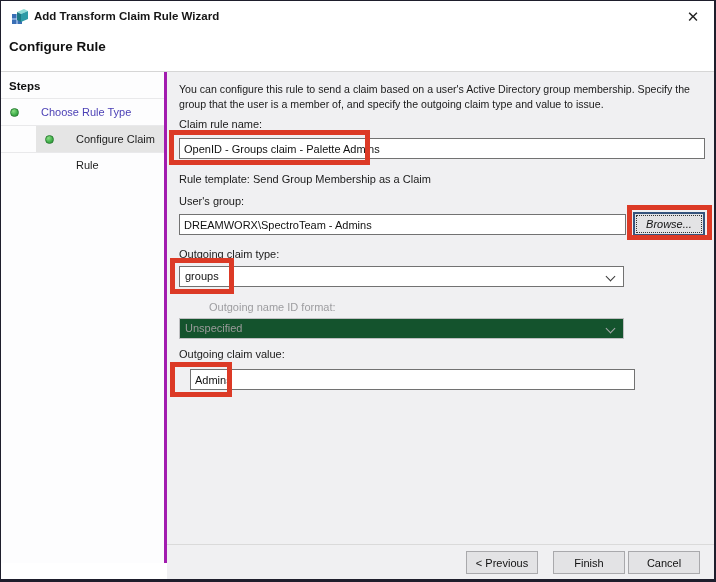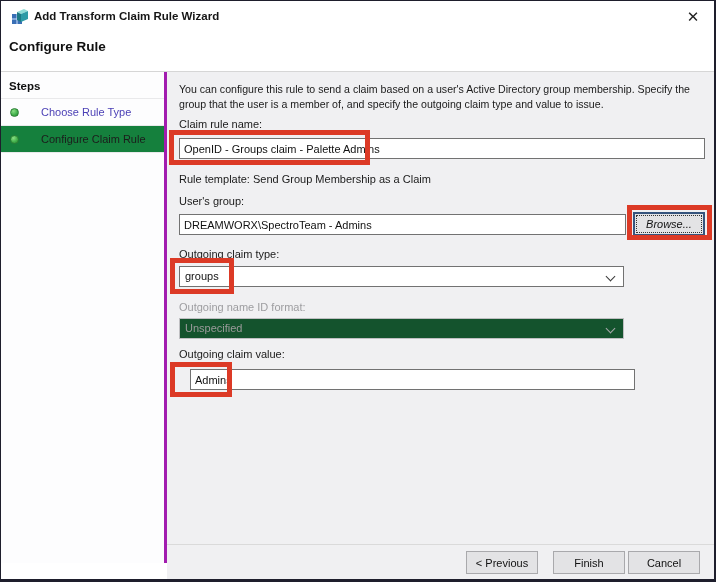--- a/index.html
+++ b/index.html
@@ -17,31 +17,31 @@
   .close-btn{ position:absolute; right:10px; top:5px; width:22px; height:22px; border:0; background:transparent;
               font-size:15px; line-height:22px; text-align:center; color:#222; cursor:pointer; font-family:"DejaVu Sans",sans-serif; }
   .page-title{ position:absolute; left:8px; top:38px; font-size:13.5px; font-weight:bold; color:#101010; }
   .header-sep{ position:absolute; left:0; top:70px; width:100%; height:1px; background:#d6d6d6; }
 
   
   .sidebar{ position:absolute; left:0; top:71px; width:166px; bottom:16px; background:#fdfdfe; border-right:3px solid #a21caf; }
   .steps-title{ padding:8px 0 6px 8px; font-weight:bold; font-size:11.5px; color:#101010; }
   .side-sep{ height:1px; background:#e9e9eb; }
   .step-item{ position:relative; height:26px; line-height:26px; padding-left:40px; cursor:pointer; }
-  .step-item.active{ background:#15803d; }
+  .step-item.active{ background:#e5e5e5;margin-left:35px; }
   .bullet{ position:absolute; left:9px; top:9px; width:9px; height:9px; border-radius:50%;
            background:radial-gradient(circle at 35% 30%, #8ade84, #3fae49 60%, #2d8a38); border:1px solid #2c7f35; }
   .step-link{ color:#4a3fb5; }
   .step-current{ color:#1c1c1c; }
 
   
   .main{ position:absolute; left:166px; top:71px; right:0; bottom:0; background:#f0f0f2; }
   .desc{ position:absolute; left:12px; top:10px; width:534px; font-size:10.6px; line-height:15px; color:#1a1a1a; }
   .f-label{ position:absolute; font-size:11px; color:#1a1a1a; }
-  .f-label.disabled{ color:#9d9da0; }
+  .f-label.disabled{ color:#9d9da0;margin-left:30px; }
 
   .txt{ position:absolute; height:21px; border:1px solid #727272; background:#fff; font-family:"Liberation Sans",sans-serif;
         font-size:11px; color:#111; padding:0 4px; }
   .combo{ position:absolute; height:21px; border:1px solid #727272; background:#fff; cursor:pointer; }
   .combo-value{ position:absolute; left:5px; top:3px; font-size:11px; color:#111; }
   .chev{ position:absolute; right:9px; top:6px; width:7px; height:7px;
          border-right:1.6px solid #3a3a3a; border-bottom:1.6px solid #3a3a3a; transform:rotate(45deg); }
   .combo.disabled{ background:#14532d; border-color:#bfbfc2; cursor:default; }
   .combo.disabled .combo-value{ color:#9b9b9b; }
   .combo.disabled .chev{ border-color:#a8a8ab; }

